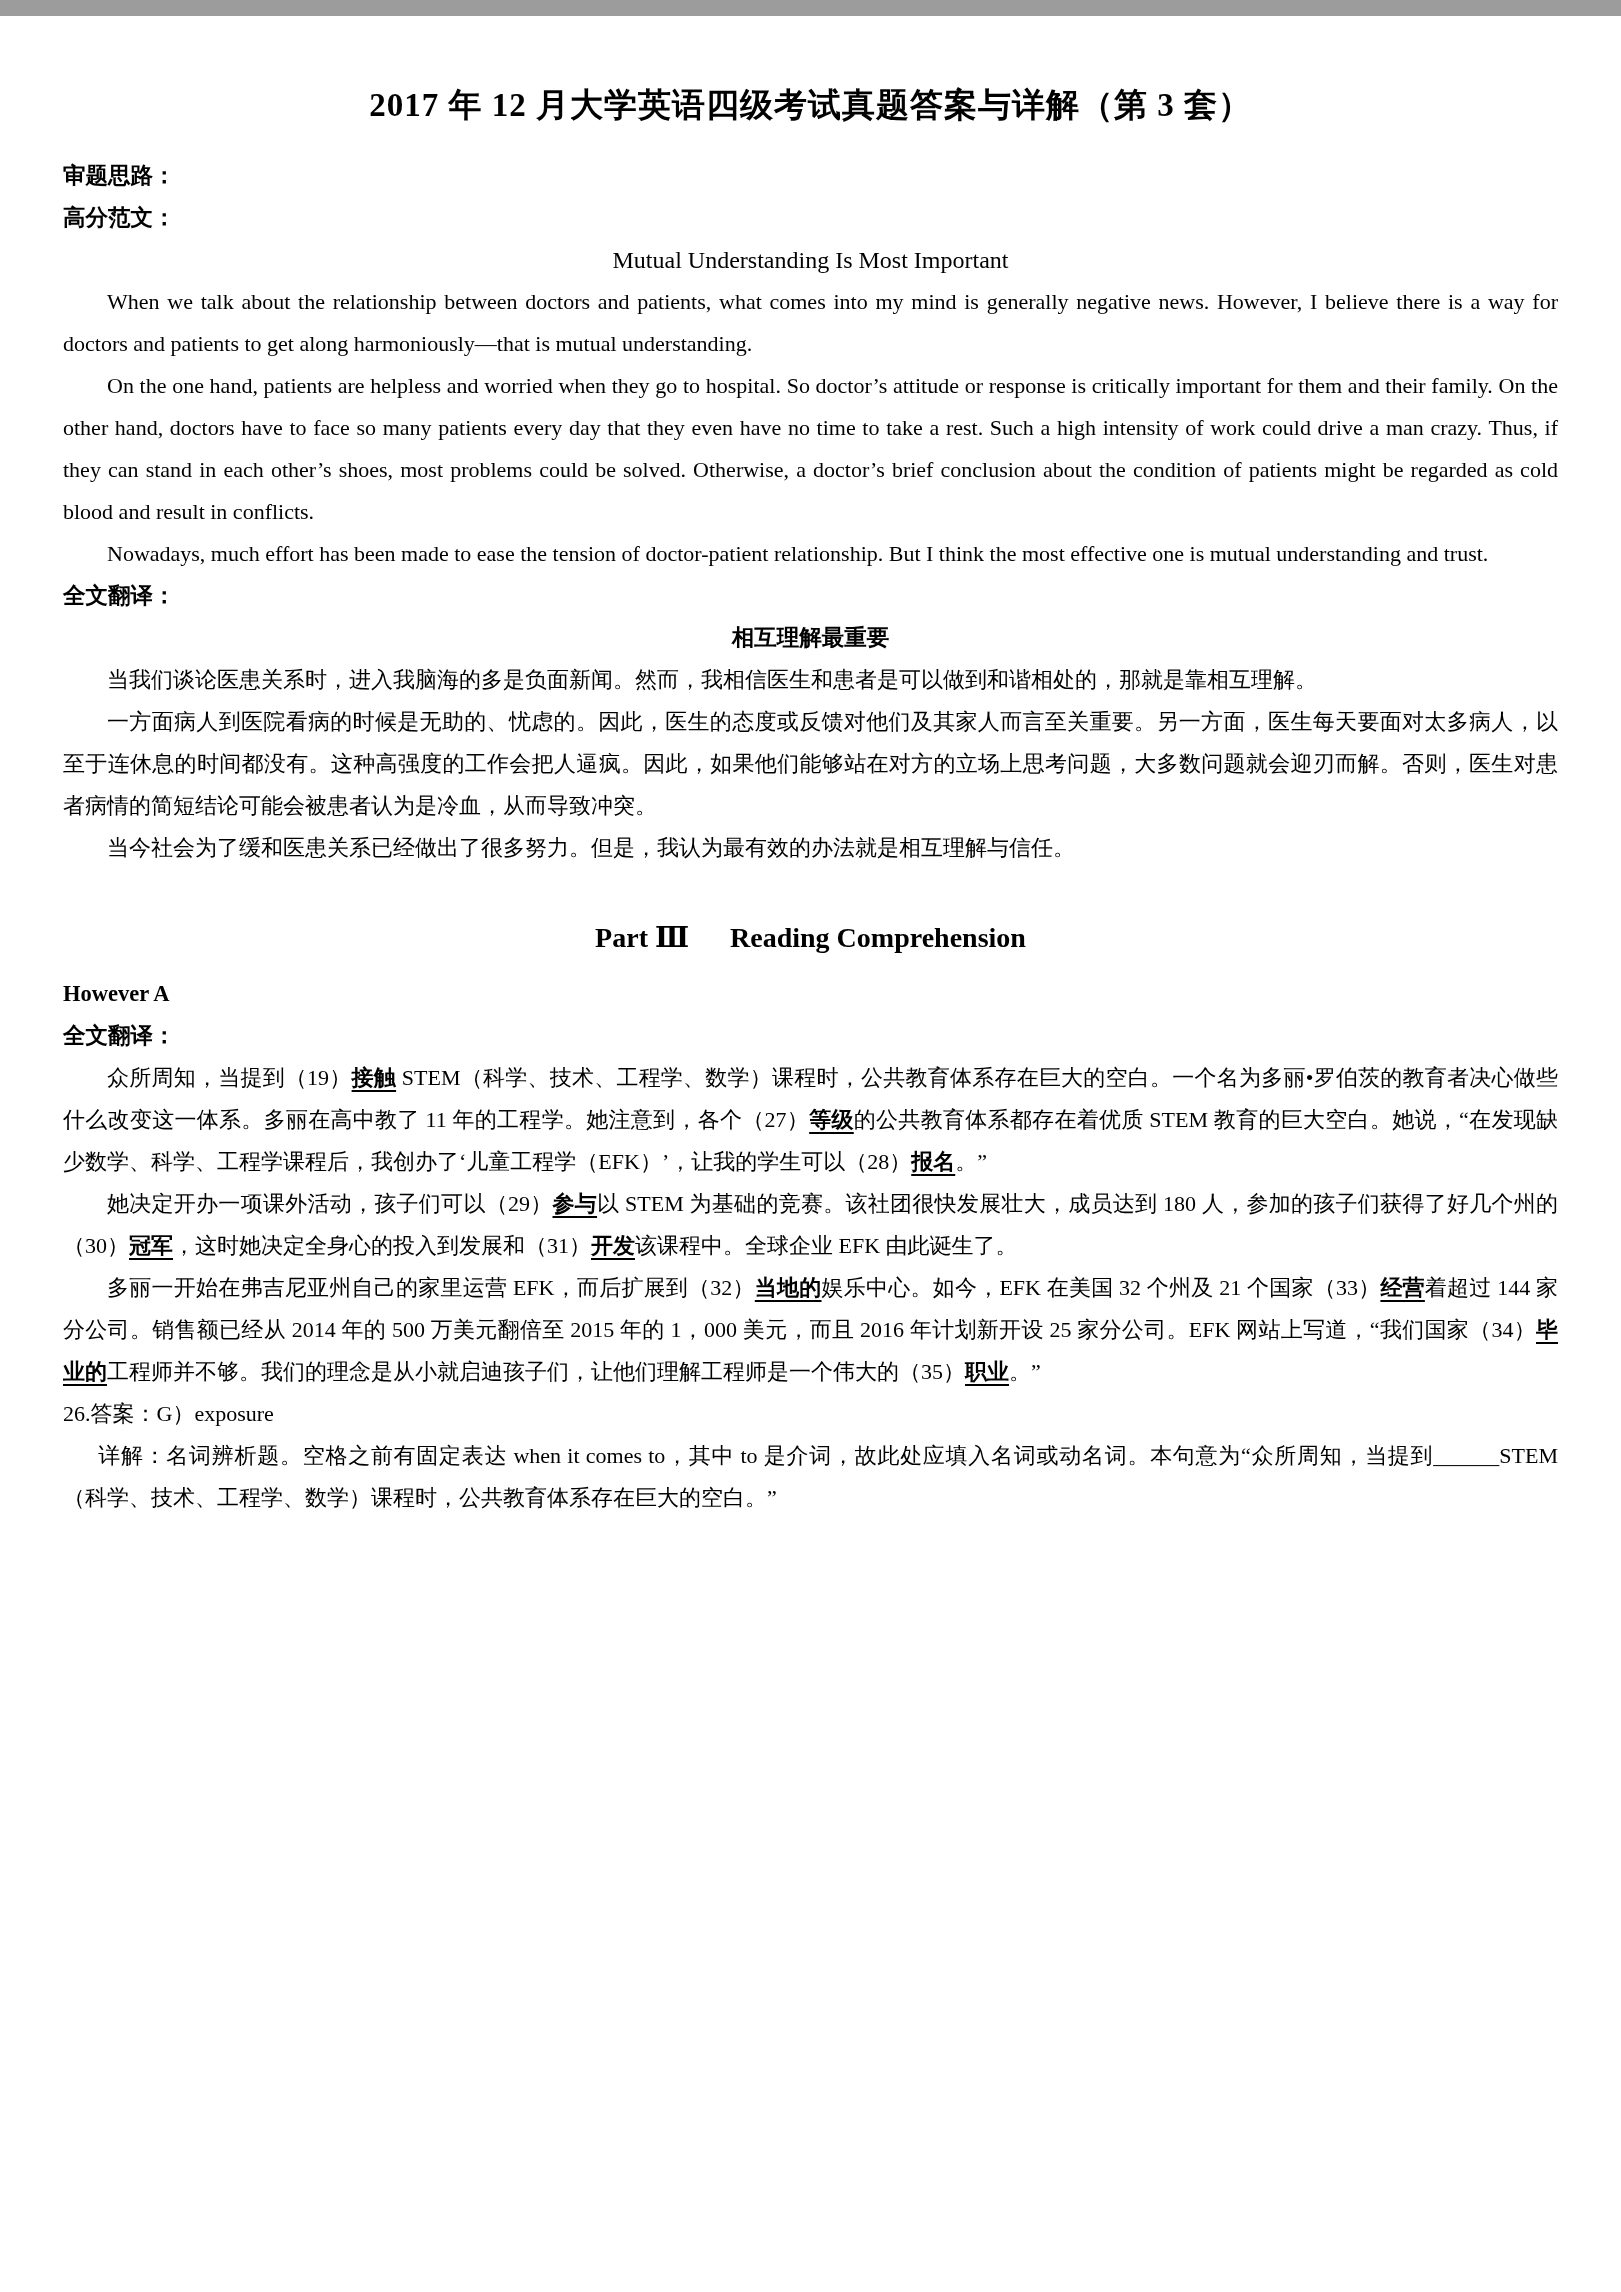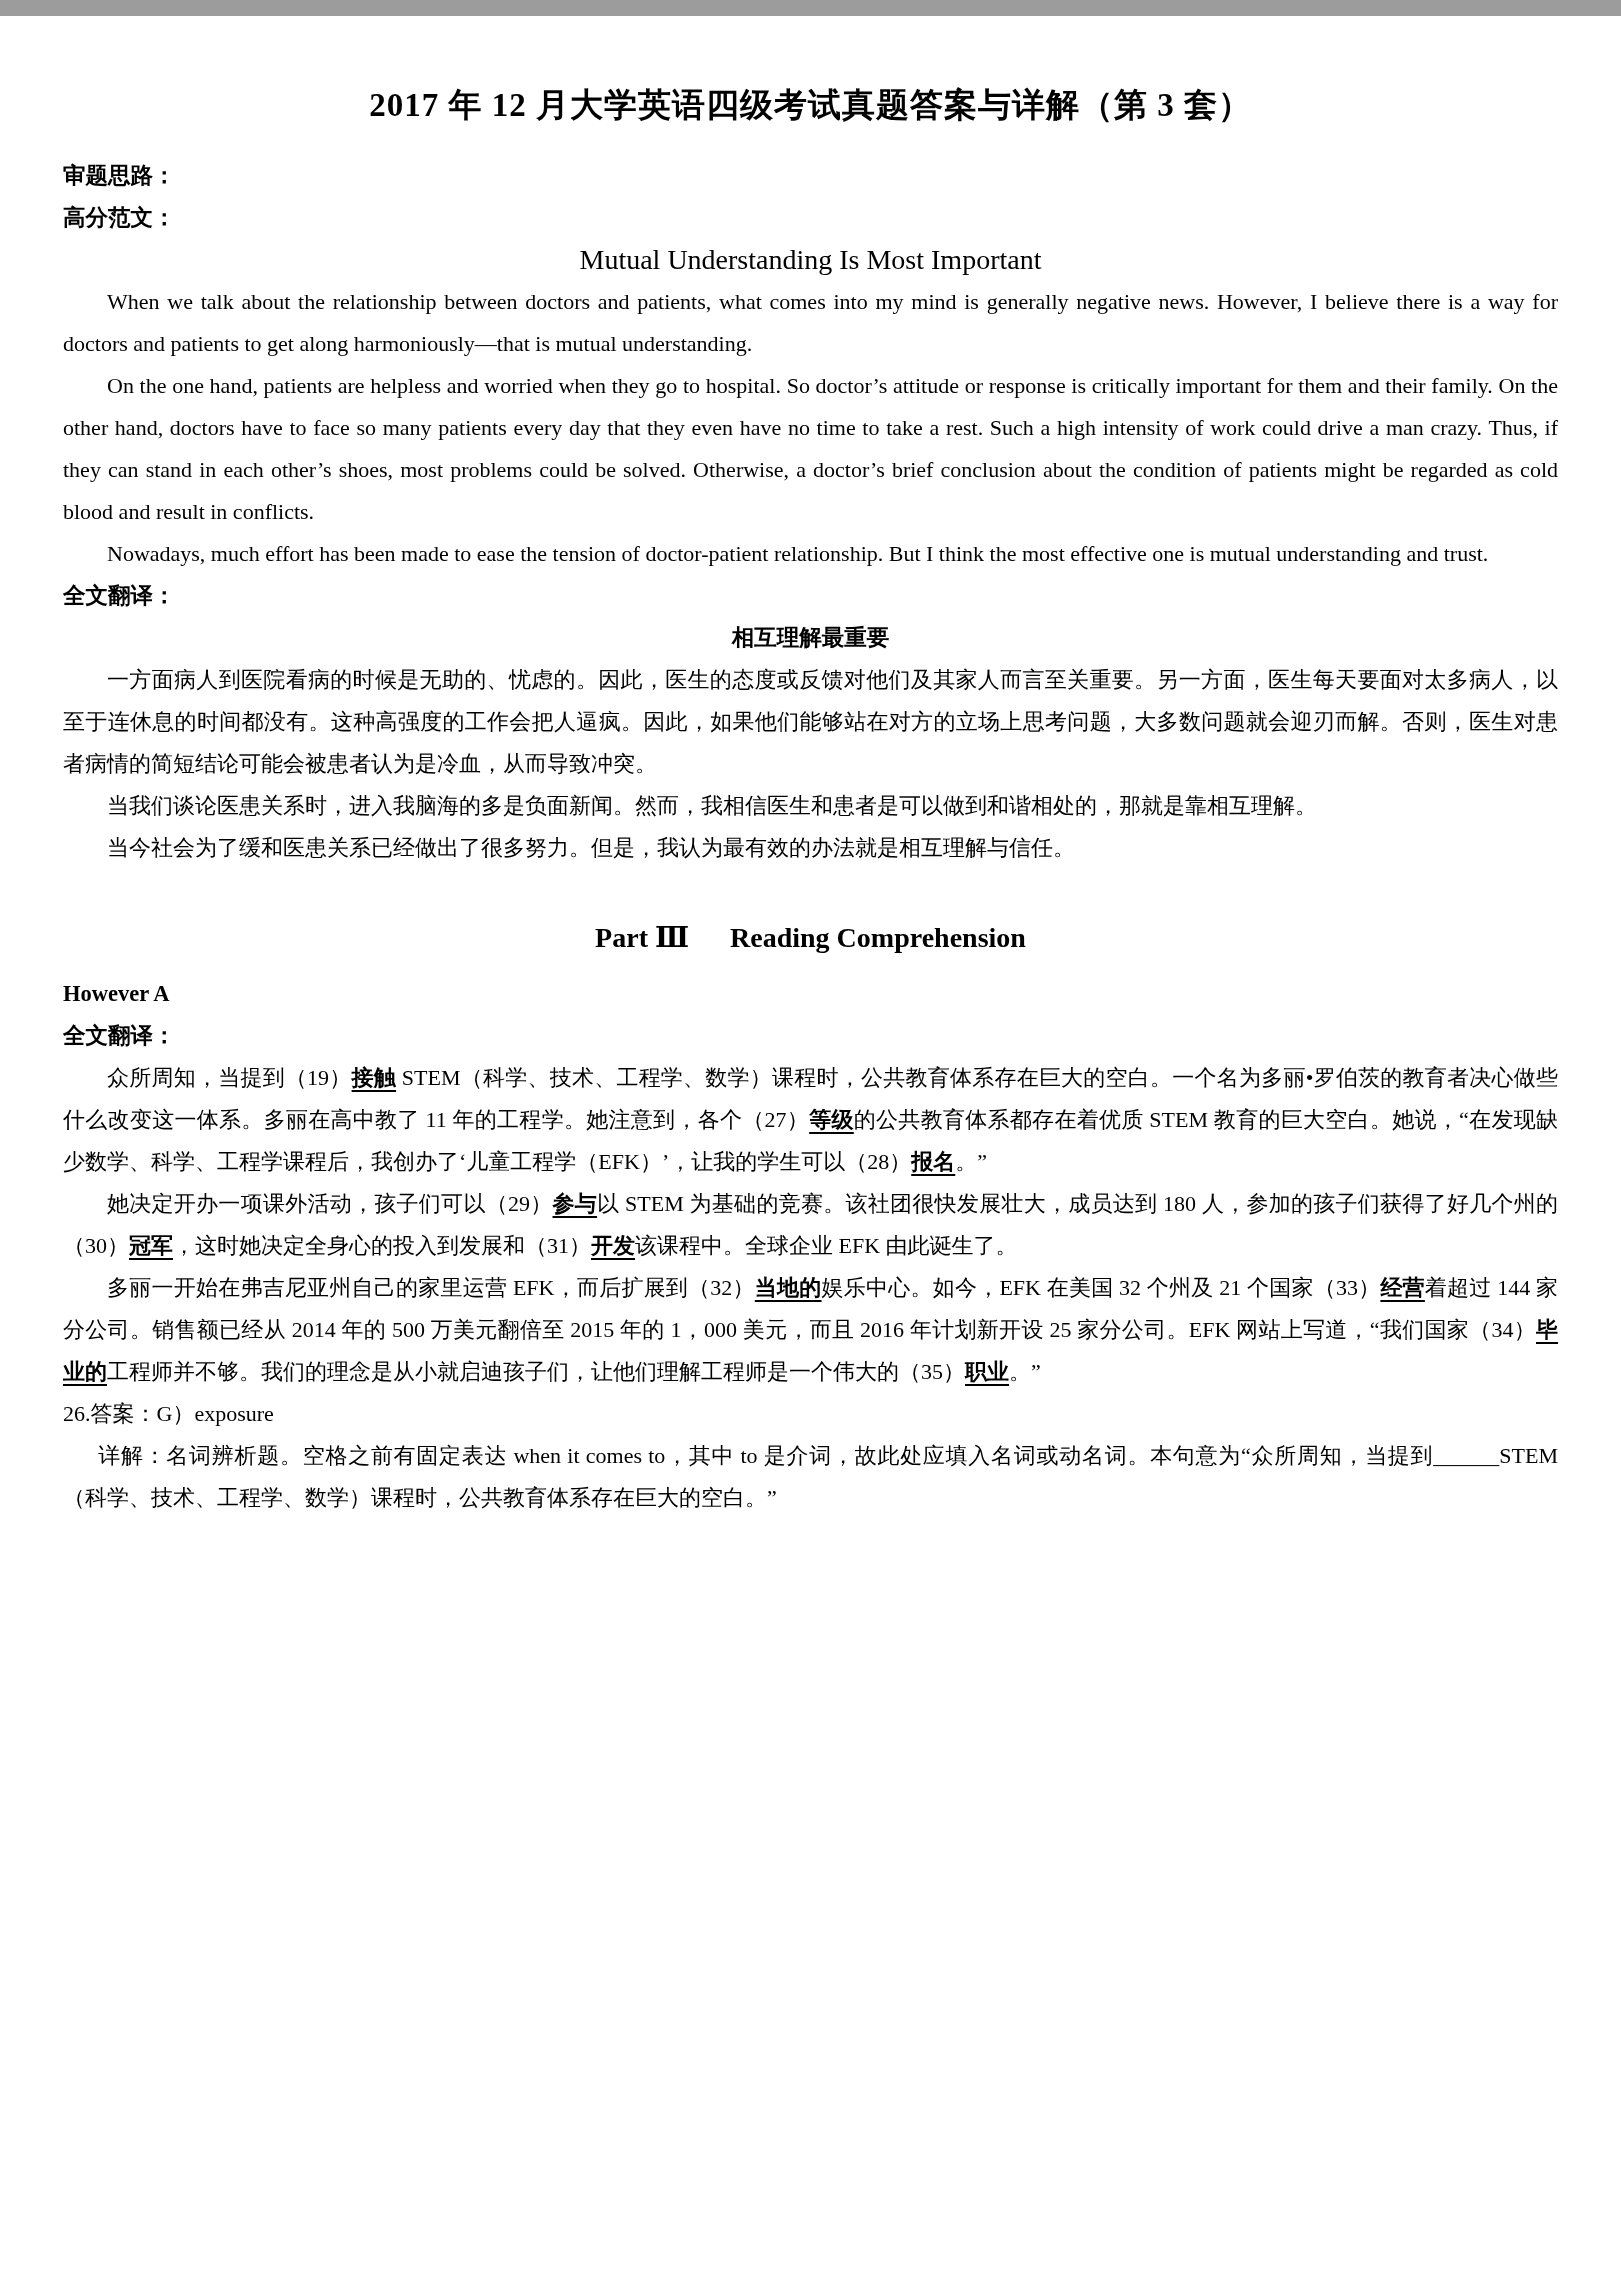--- a/index.html
+++ b/index.html
@@ -50,21 +50,21 @@
     text-align: justify;
     text-indent: 2em;
   }
   p.body-par.noindent { text-indent: 0; }
   p.body-par.small-indent { text-indent: 1.6em; }
   .centered-line {
     text-align: center;
     margin: 0;
     line-height: 42px;
   }
-  .essay-title { font-size: 28px; }
+  .essay-title { font-size: 24px; }
   .cn-title {
     font-weight: bold;
     font-family: "Liberation Sans", "DejaVu Sans", sans-serif;
     font-size: 22.5px;
   }
   .hl {
     font-weight: bold;
     text-decoration: underline;
     text-decoration-thickness: 2px;
     text-underline-offset: 4.9px;
@@ -86,22 +86,22 @@
   <p class="centered-line essay-title">Mutual Understanding Is Most Important</p>
 
   <p class="body-par">When we talk about the relationship between doctors and patients, what comes into my mind is generally negative news. However, I believe there is a way for doctors and patients to get along harmoniously—that is mutual understanding.</p>
   <p class="body-par">On the one hand, patients are helpless and worried when they go to hospital. So doctor’s attitude or response is critically important for them and their family. On the other hand, doctors have to face so many patients every day that they even have no time to take a rest. Such a high intensity of work could drive a man crazy. Thus, if they can stand in each other’s shoes, most problems could be solved. Otherwise, a doctor’s brief conclusion about the condition of patients might be regarded as cold blood and result in conflicts.</p>
   <p class="body-par">Nowadays, much effort has been made to ease the tension of doctor-patient relationship. But I think the most effective one is mutual understanding and trust.</p>
 
   <div class="sec-label">全文翻译：</div>
 
   <p class="centered-line cn-title">相互理解最重要</p>
 
+  <p class="body-par">当我们谈论医患关系时，进入我脑海的多是负面新闻。然而，我相信医生和患者是可以做到和谐相处的，那就是靠相互理解。</p>
   <p class="body-par">一方面病人到医院看病的时候是无助的、忧虑的。因此，医生的态度或反馈对他们及其家人而言至关重要。另一方面，医生每天要面对太多病人，以至于连休息的时间都没有。这种高强度的工作会把人逼疯。因此，如果他们能够站在对方的立场上思考问题，大多数问题就会迎刃而解。否则，医生对患者病情的简短结论可能会被患者认为是冷血，从而导致冲突。</p>
-  <p class="body-par">当我们谈论医患关系时，进入我脑海的多是负面新闻。然而，我相信医生和患者是可以做到和谐相处的，那就是靠相互理解。</p>
   <p class="body-par">当今社会为了缓和医患关系已经做出了很多努力。但是，我认为最有效的办法就是相互理解与信任。</p>
 
   <div class="part-heading second">
     <span class="part-no">Part Ⅲ</span><span>Reading Comprehension</span>
   </div>
 
   <div class="sec-label-en">However A</div>
   <div class="sec-label">全文翻译：</div>
 
   <p class="body-par"><span>众所周知，当提到（19）</span><span class="hl">接触</span><span> STEM（科学、技术、工程学、数学）课程时，公共教育体系存在巨大的空白。一个名为多丽•罗伯茨的教育者决心做些什么改变这一体系。多丽在高中教了 11 年的工程学。她注意到，各个（27）</span><span class="hl">等级</span><span>的公共教育体系都存在着优质 STEM 教育的巨大空白。她说，“在发现缺少数学、科学、工程学课程后，我创办了‘儿童工程学（EFK）’，让我的学生可以（28）</span><span class="hl">报名</span><span>。”</span></p>

